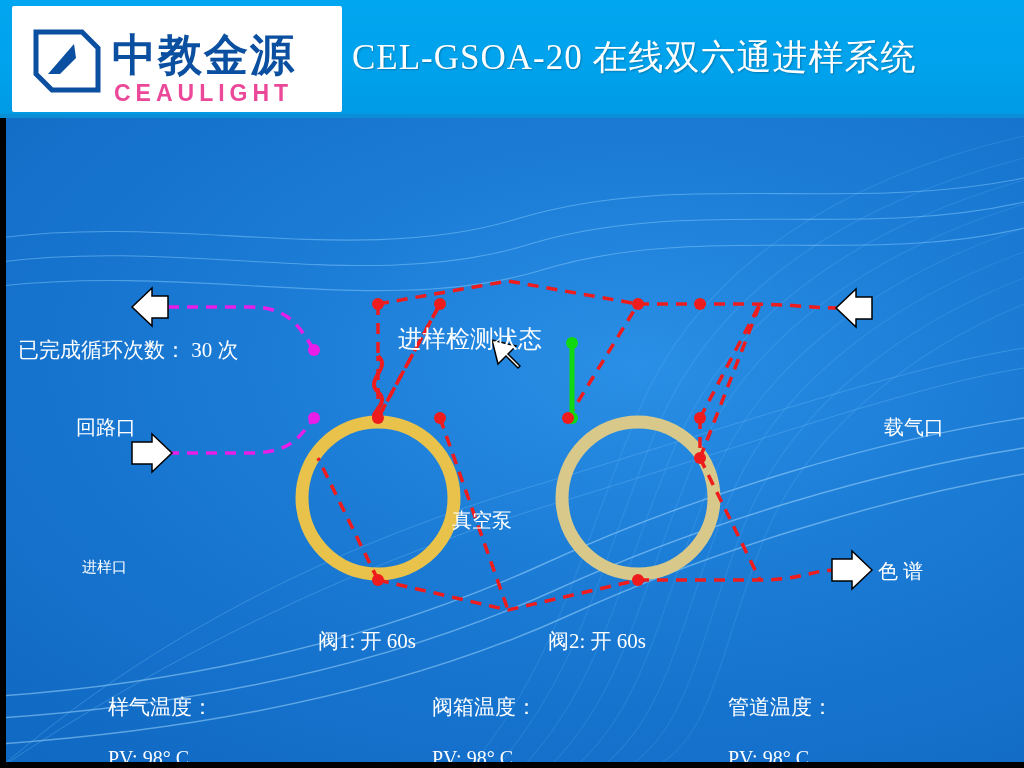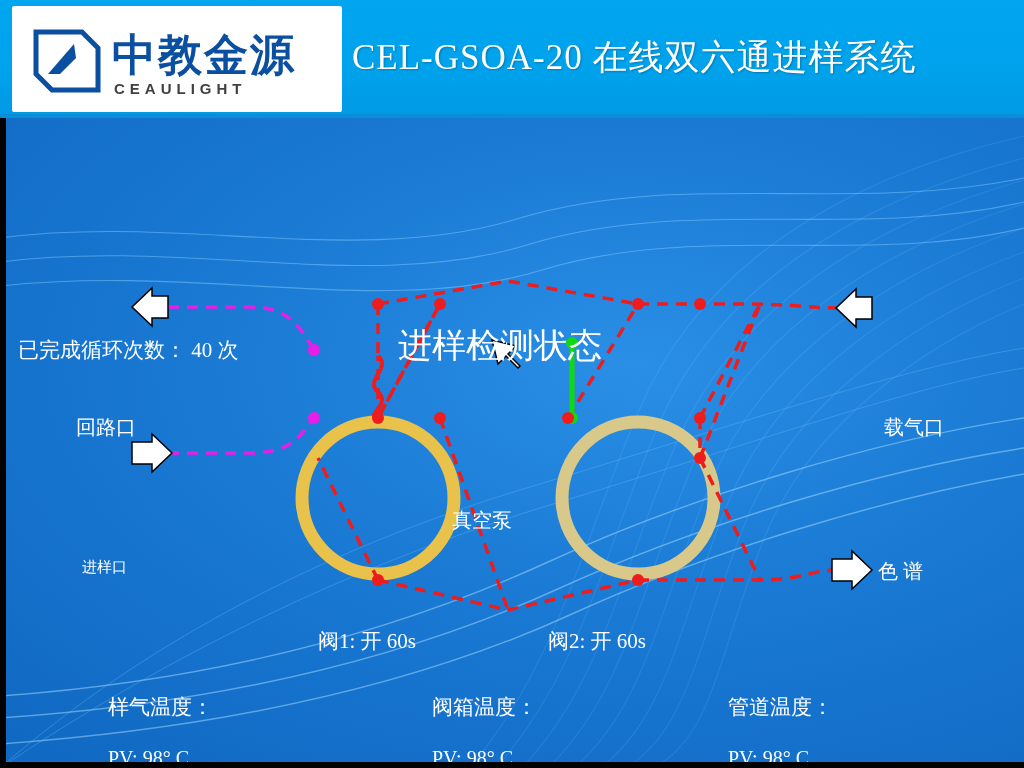--- a/index.html
+++ b/index.html
@@ -26,21 +26,21 @@
   }
   .logo-cn{
     position:absolute;left:100px;top:20px;
     font-family:"DejaVu Sans",sans-serif;
     font-size:44px;font-weight:bold;color:#0a4fa0;letter-spacing:2px;
     white-space:nowrap;
   }
   .logo-en{
     position:absolute;left:102px;top:74px;
     font-family:"Liberation Sans",sans-serif;
-    font-size:15px;font-weight:bold;color:#404040;letter-spacing:5px;
+    font-size:23px;font-weight:bold;color:#ec4899;letter-spacing:5px;
   }
   .header-title{
     position:absolute;left:352px;top:34px;width:660px;
     text-align:left;
     font-family:"Liberation Serif","DejaVu Serif",serif;
     font-size:35px;color:#ffffff;letter-spacing:1px;
     text-shadow:1px 1px 2px rgba(0,0,0,.25);
     white-space:nowrap;
   }
   .header-rule{
@@ -59,21 +59,21 @@
   .stage .black-strip-l{position:absolute;left:0;top:0;width:6px;height:650px;background:#000;}
   .stage .black-strip-b{position:absolute;left:0;bottom:0;width:1024px;height:6px;background:#000;}
 
   
   .lbl{
     position:absolute;color:#ffffff;
     font-family:"Liberation Serif","DejaVu Serif",serif;
     white-space:nowrap;
   }
   .cycles{left:18px;top:218px;font-size:21px;}
-  .state-title{left:398px;top:205px;font-size:34px;}
+  .state-title{left:398px;top:205px;font-size:24px;}
   .lp-loop{left:76px;top:296px;font-size:20px;}
   .lp-sample{left:82px;top:440px;font-size:15px;}
   .lp-carrier{left:884px;top:296px;font-size:20px;}
   .lp-chrom{left:878px;top:440px;font-size:20px;}
   .lp-vacuum{left:452px;top:389px;font-size:20px;}
   .valve1{left:318px;top:509px;font-size:21px;}
   .valve2{left:548px;top:509px;font-size:21px;}
 
   .temp-col{position:absolute;font-family:"Liberation Serif","DejaVu Serif",serif;color:#fff;}
   .temp-col .t-title{font-size:21px;margin-bottom:26px;white-space:nowrap;font-family:Liberation Mono, monospace;}
@@ -211,21 +211,21 @@
         <path d="M132,324 L152,324 L152,316 L172,335 L152,354 L152,346 L132,346 Z" fill="#ffffff" stroke="#000" stroke-width="1.5"></path>
 
         <path d="M872,179 L856,179 L856,171 L836,190 L856,209 L856,201 L872,201 Z" fill="#ffffff" stroke="#000" stroke-width="1.5"></path>
 
         <path d="M832,441 L852,441 L852,433 L872,452 L852,471 L852,463 L832,463 Z" fill="#ffffff" stroke="#000" stroke-width="1.5"></path>
 
         <path d="M520,248 L508,236 L516,228 L492,222 L498,246 L506,238 L518,250 Z" fill="#ffffff" stroke="#000" stroke-width="1.5"></path>
       </g>
     </svg>
 
-    <div class="lbl cycles">已完成循环次数： 40  次</div>
+    <div class="lbl cycles">已完成循环次数： 30  次</div>
     <div class="lbl state-title">进样检测状态</div>
 
     <div class="lbl lp-loop">回路口</div>
     <div class="lbl lp-sample">进样口</div>
     <div class="lbl lp-carrier">载气口</div>
     <div class="lbl lp-chrom">色  谱</div>
     <div class="lbl lp-vacuum">真空泵</div>
 
     <div class="lbl valve1">阀1: 开  60s</div>
     <div class="lbl valve2">阀2: 开  60s</div>

